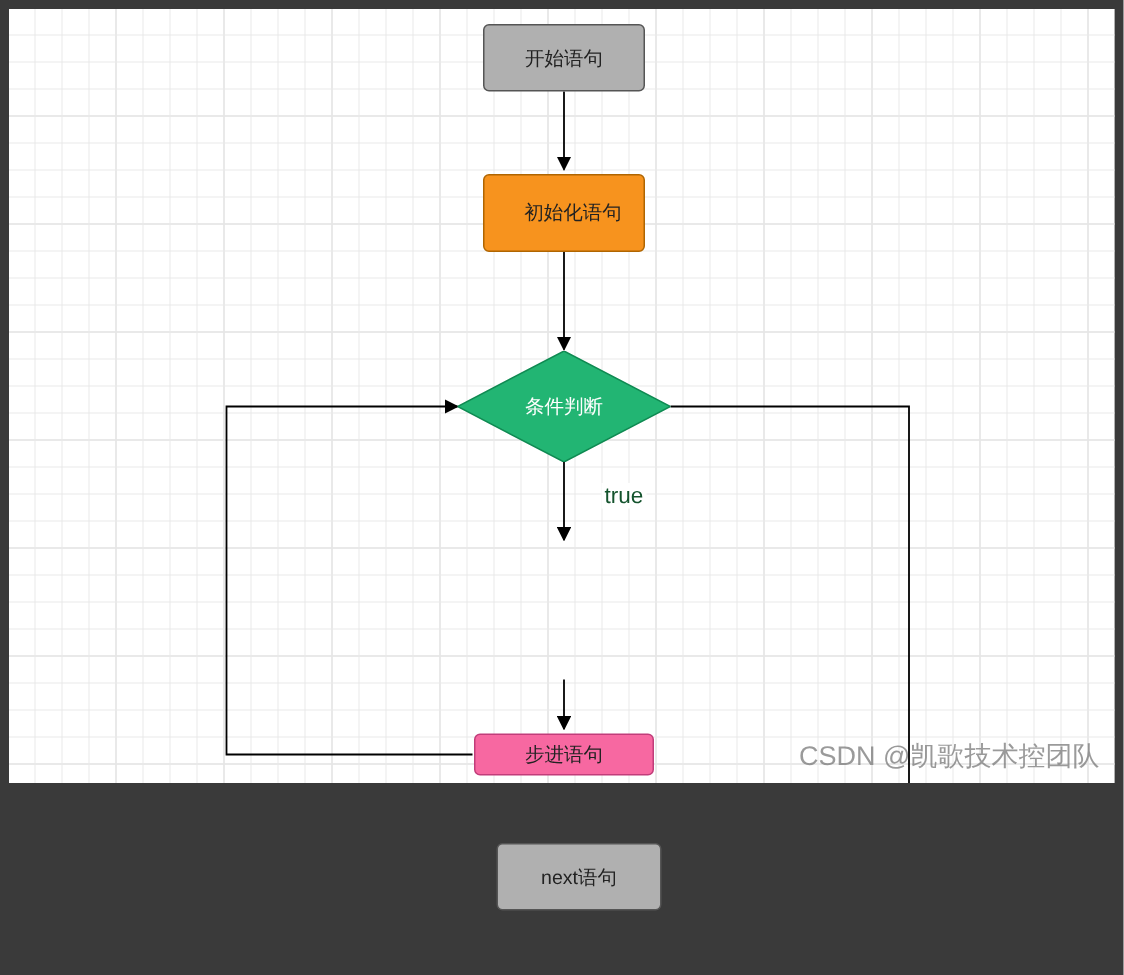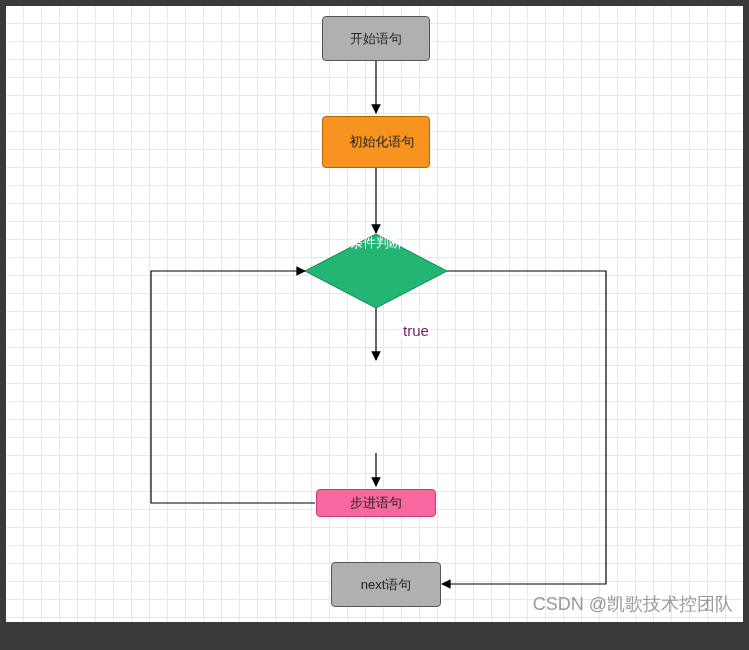--- a/index.html
+++ b/index.html
@@ -8,21 +8,21 @@
       height: 650px;
       background: #3a3a3a;
       font-family: Arial, "Microsoft YaHei", sans-serif;
       position: relative;
     }
     .canvas {
       position: absolute;
       top: 6px;
       left: 6px;
       width: 737px;
-      height: 616px;
+      height: 516px;
       background: #fff;
       background-image:
         linear-gradient(#e8e8e8 1px, transparent 1px),
         linear-gradient(90deg, #e8e8e8 1px, transparent 1px),
         linear-gradient(#d5d5d5 1px, transparent 1px),
         linear-gradient(90deg, #d5d5d5 1px, transparent 1px);
       background-size: 18px 18px, 18px 18px, 72px 72px, 72px 72px;
       background-position: -1px -1px, -1px -1px, -1px -1px, -1px -1px;
     }
     .node {
@@ -35,33 +35,33 @@
       border-radius: 4px;
       text-align: center;
     }
     .gray { background: #b0b0b0; border: 1px solid #555; }
     .orange { background: #f7931e; border: 1px solid #b06500; }
     .blue { background: #6fb8f5; border: 1px solid #2d7fc1; }
     .pink { background: #f768a1; border: 1px solid #c13d7a; }
     .diamond-wrap {
       position: absolute;
       display: flex;
-      align-items: flex-start;
+      align-items: center;
       justify-content: center;
     }
     .diamond-label {
       position: absolute;
       font-size: 13px;
       color: #fff;
       z-index: 2;
     }
     .edge-label {
       position: absolute;
       font-size: 15px;
-      color: #701a75;
+      color: #14532d;
       background: #fff;
       padding: 0 2px;
     }
     .watermark {
       position: absolute;
       right: 10px;
       bottom: 6px;
       font-size: 18px;
       color: rgba(120,120,120,0.75);
       font-family: Arial, sans-serif;

